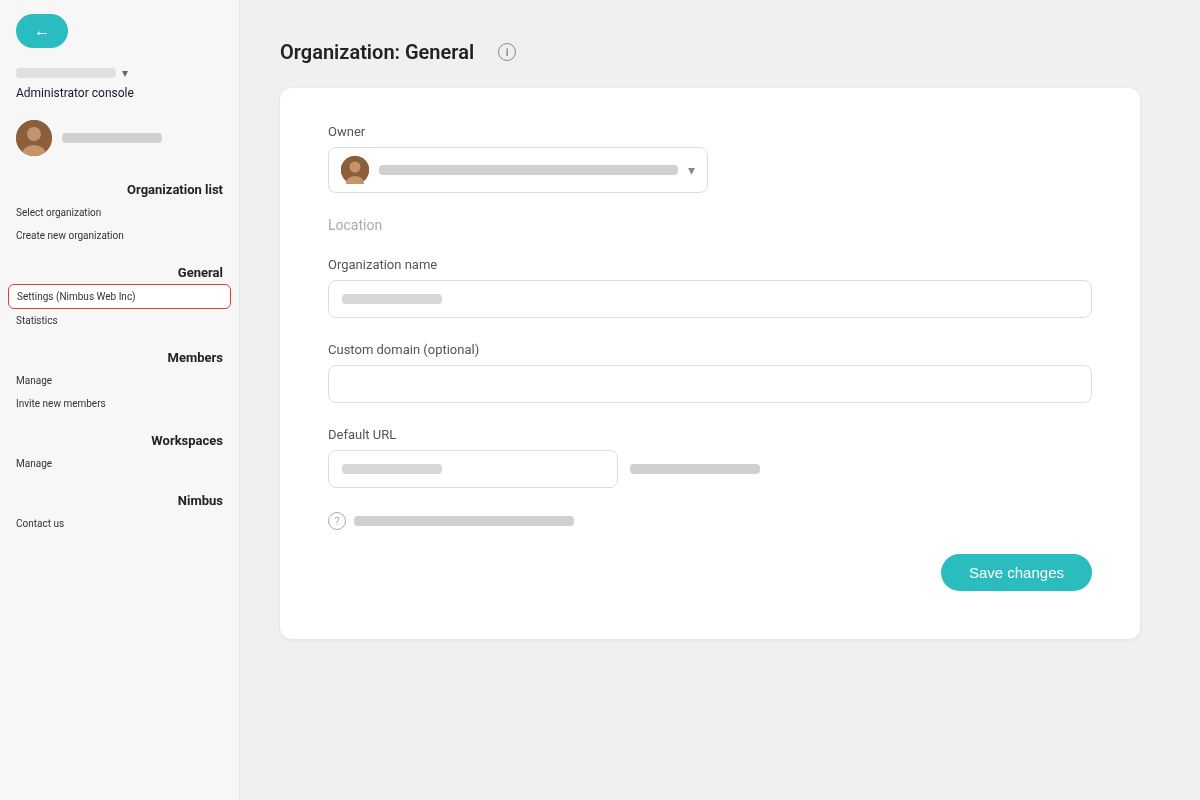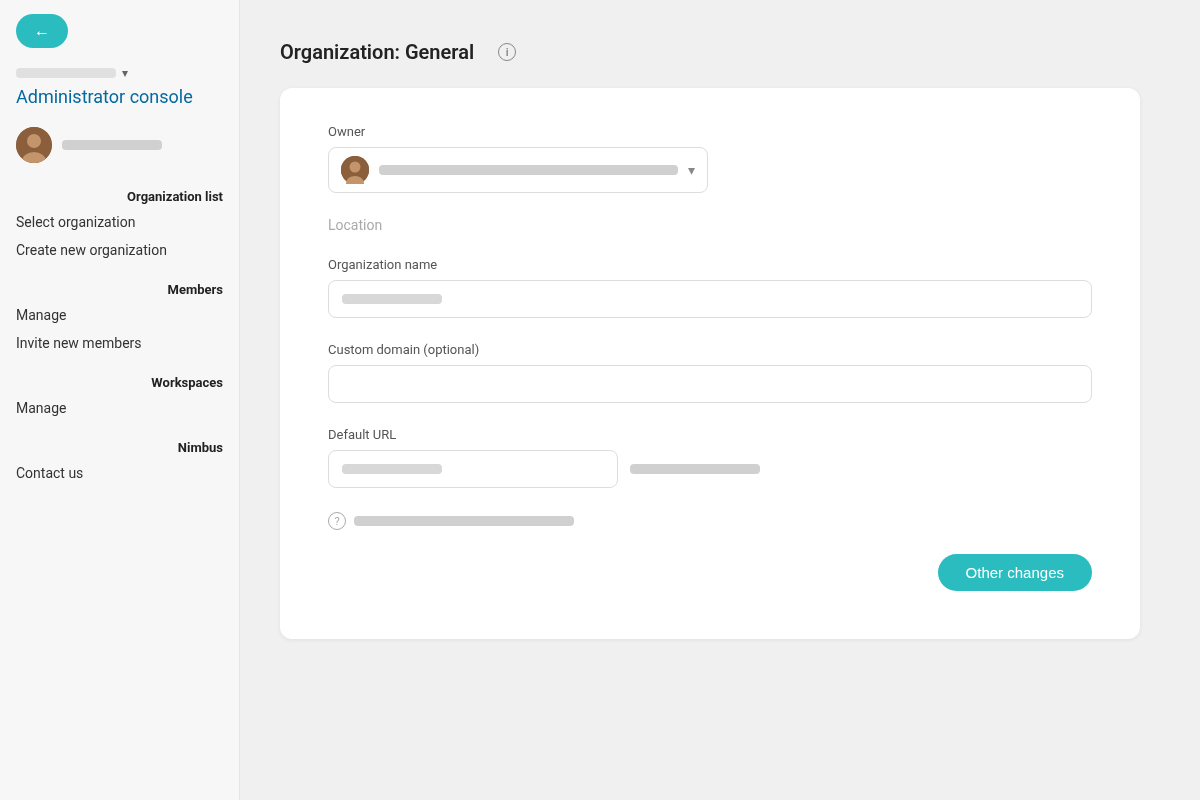--- a/index.html
+++ b/index.html
@@ -53,22 +53,22 @@
       border-radius: 4px;
       height: 10px;
       width: 100px;
       display: inline-block;
     }
     .org-selector-chevron {
       color: #666;
       font-size: 12px;
     }
     .admin-console-label {
-      font-size: 18px;
-      color: #0369a1;
+      font-size: 12px;
+      color: #0f172a;
       margin: 4px 16px 12px;
     }
 
     .user-row {
       display: flex;
       align-items: center;
       gap: 10px;
       margin: 8px 16px 16px;
     }
     .avatar {
@@ -96,21 +96,21 @@
       padding: 0 0 8px;
     }
     .nav-section-title {
       font-size: 13px;
       font-weight: 700;
       color: #222;
       padding: 10px 16px 4px;
       text-align: right;
     }
     .nav-item {
-      font-size: 14px;
+      font-size: 10px;
       color: #333;
       padding: 6px 16px;
       cursor: pointer;
       display: block;
       text-decoration: none;
       border-radius: 0;
       position: relative;
     }
     .nav-item.active {
       background: white;
@@ -314,20 +314,25 @@
     <div class="avatar-placeholder"></div>
   </div>
 
   <nav>
     <div class="nav-section">
       <div class="nav-section-title">Organization list</div>
       <a class="nav-item">Select organization</a>
       <a class="nav-item">Create new organization</a>
     </div>
 
+    <div class="nav-section">
+      <div class="nav-section-title">General</div>
+      <a class="nav-item active">Settings (Nimbus Web Inc)</a>
+      <a class="nav-item">Statistics</a>
+    </div>
 
     <div class="nav-section">
       <div class="nav-section-title">Members</div>
       <a class="nav-item">Manage</a>
       <a class="nav-item">Invite new members</a>
     </div>
 
     <div class="nav-section">
       <div class="nav-section-title">Workspaces</div>
       <a class="nav-item">Manage</a>
@@ -391,16 +396,16 @@
         </div>
         <div class="url-suffix-placeholder"></div>
       </div>
     </div>
 
     <div class="hint-row">
       <span class="hint-icon">?</span>
       <div class="hint-placeholder"></div>
     </div>
 
-    <button class="save-btn">Other changes</button>
+    <button class="save-btn">Save changes</button>
     <div style="clear:both;"></div>
   </div>
 </main>
 
 </body></html>

